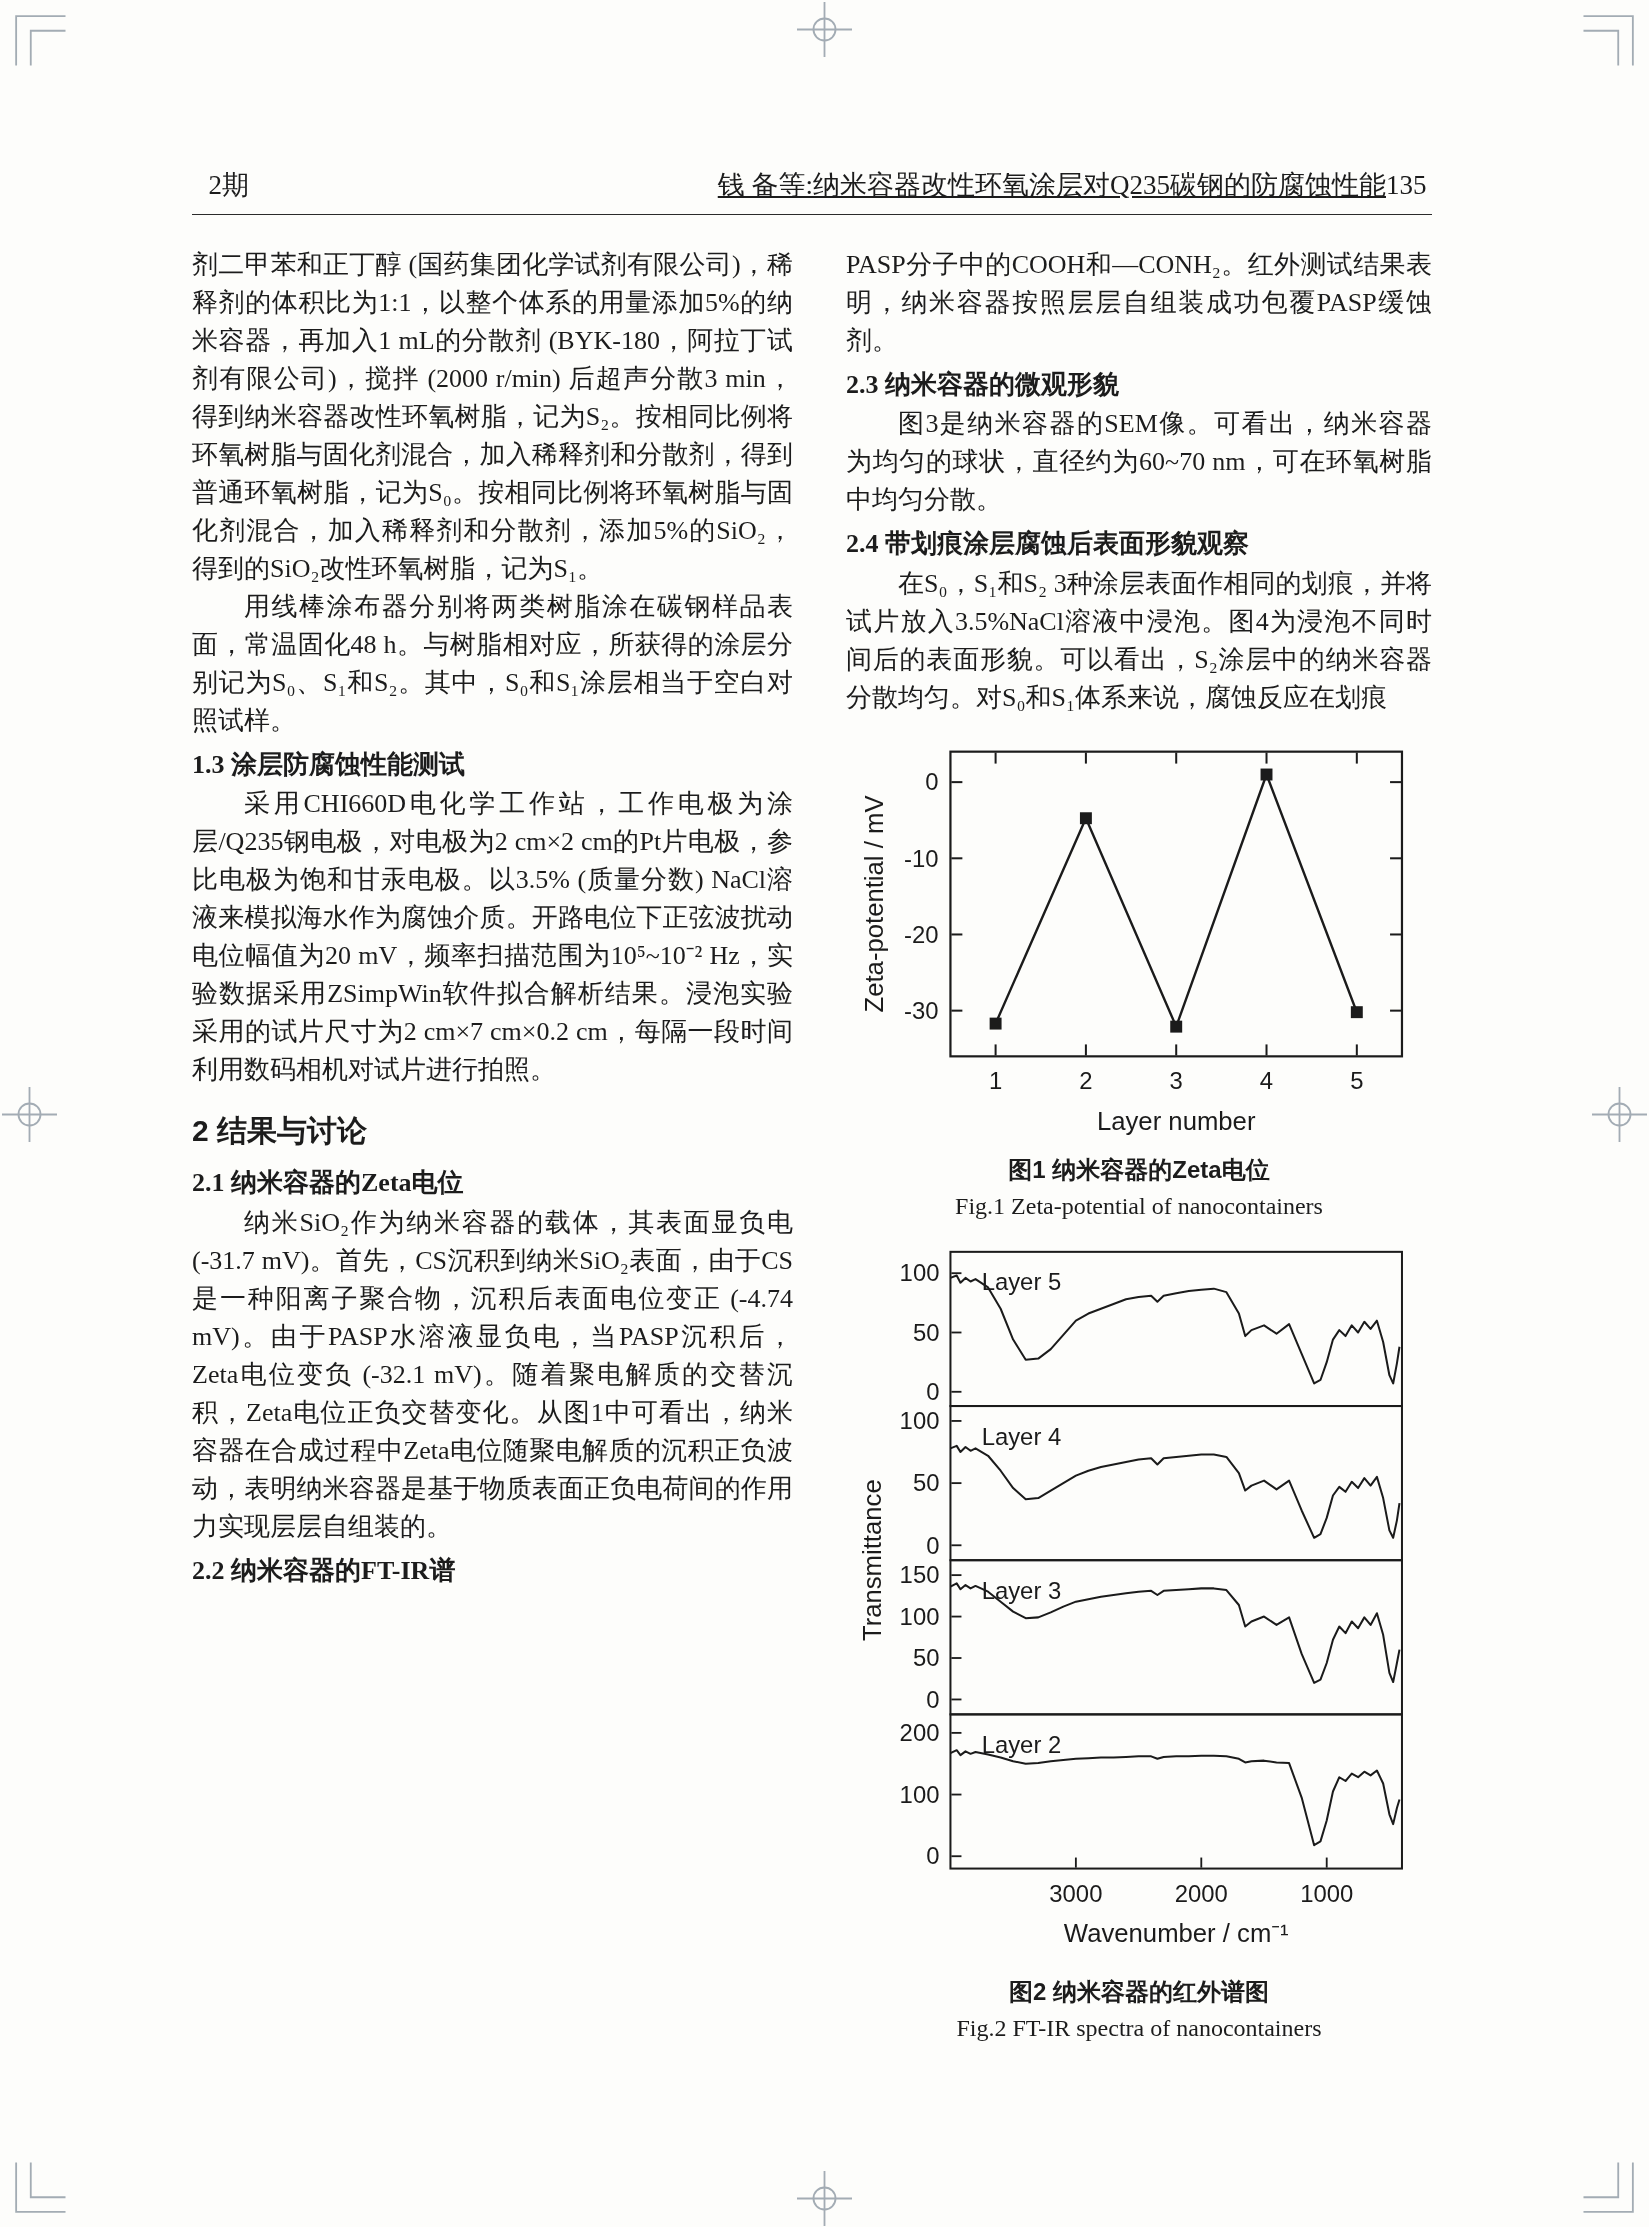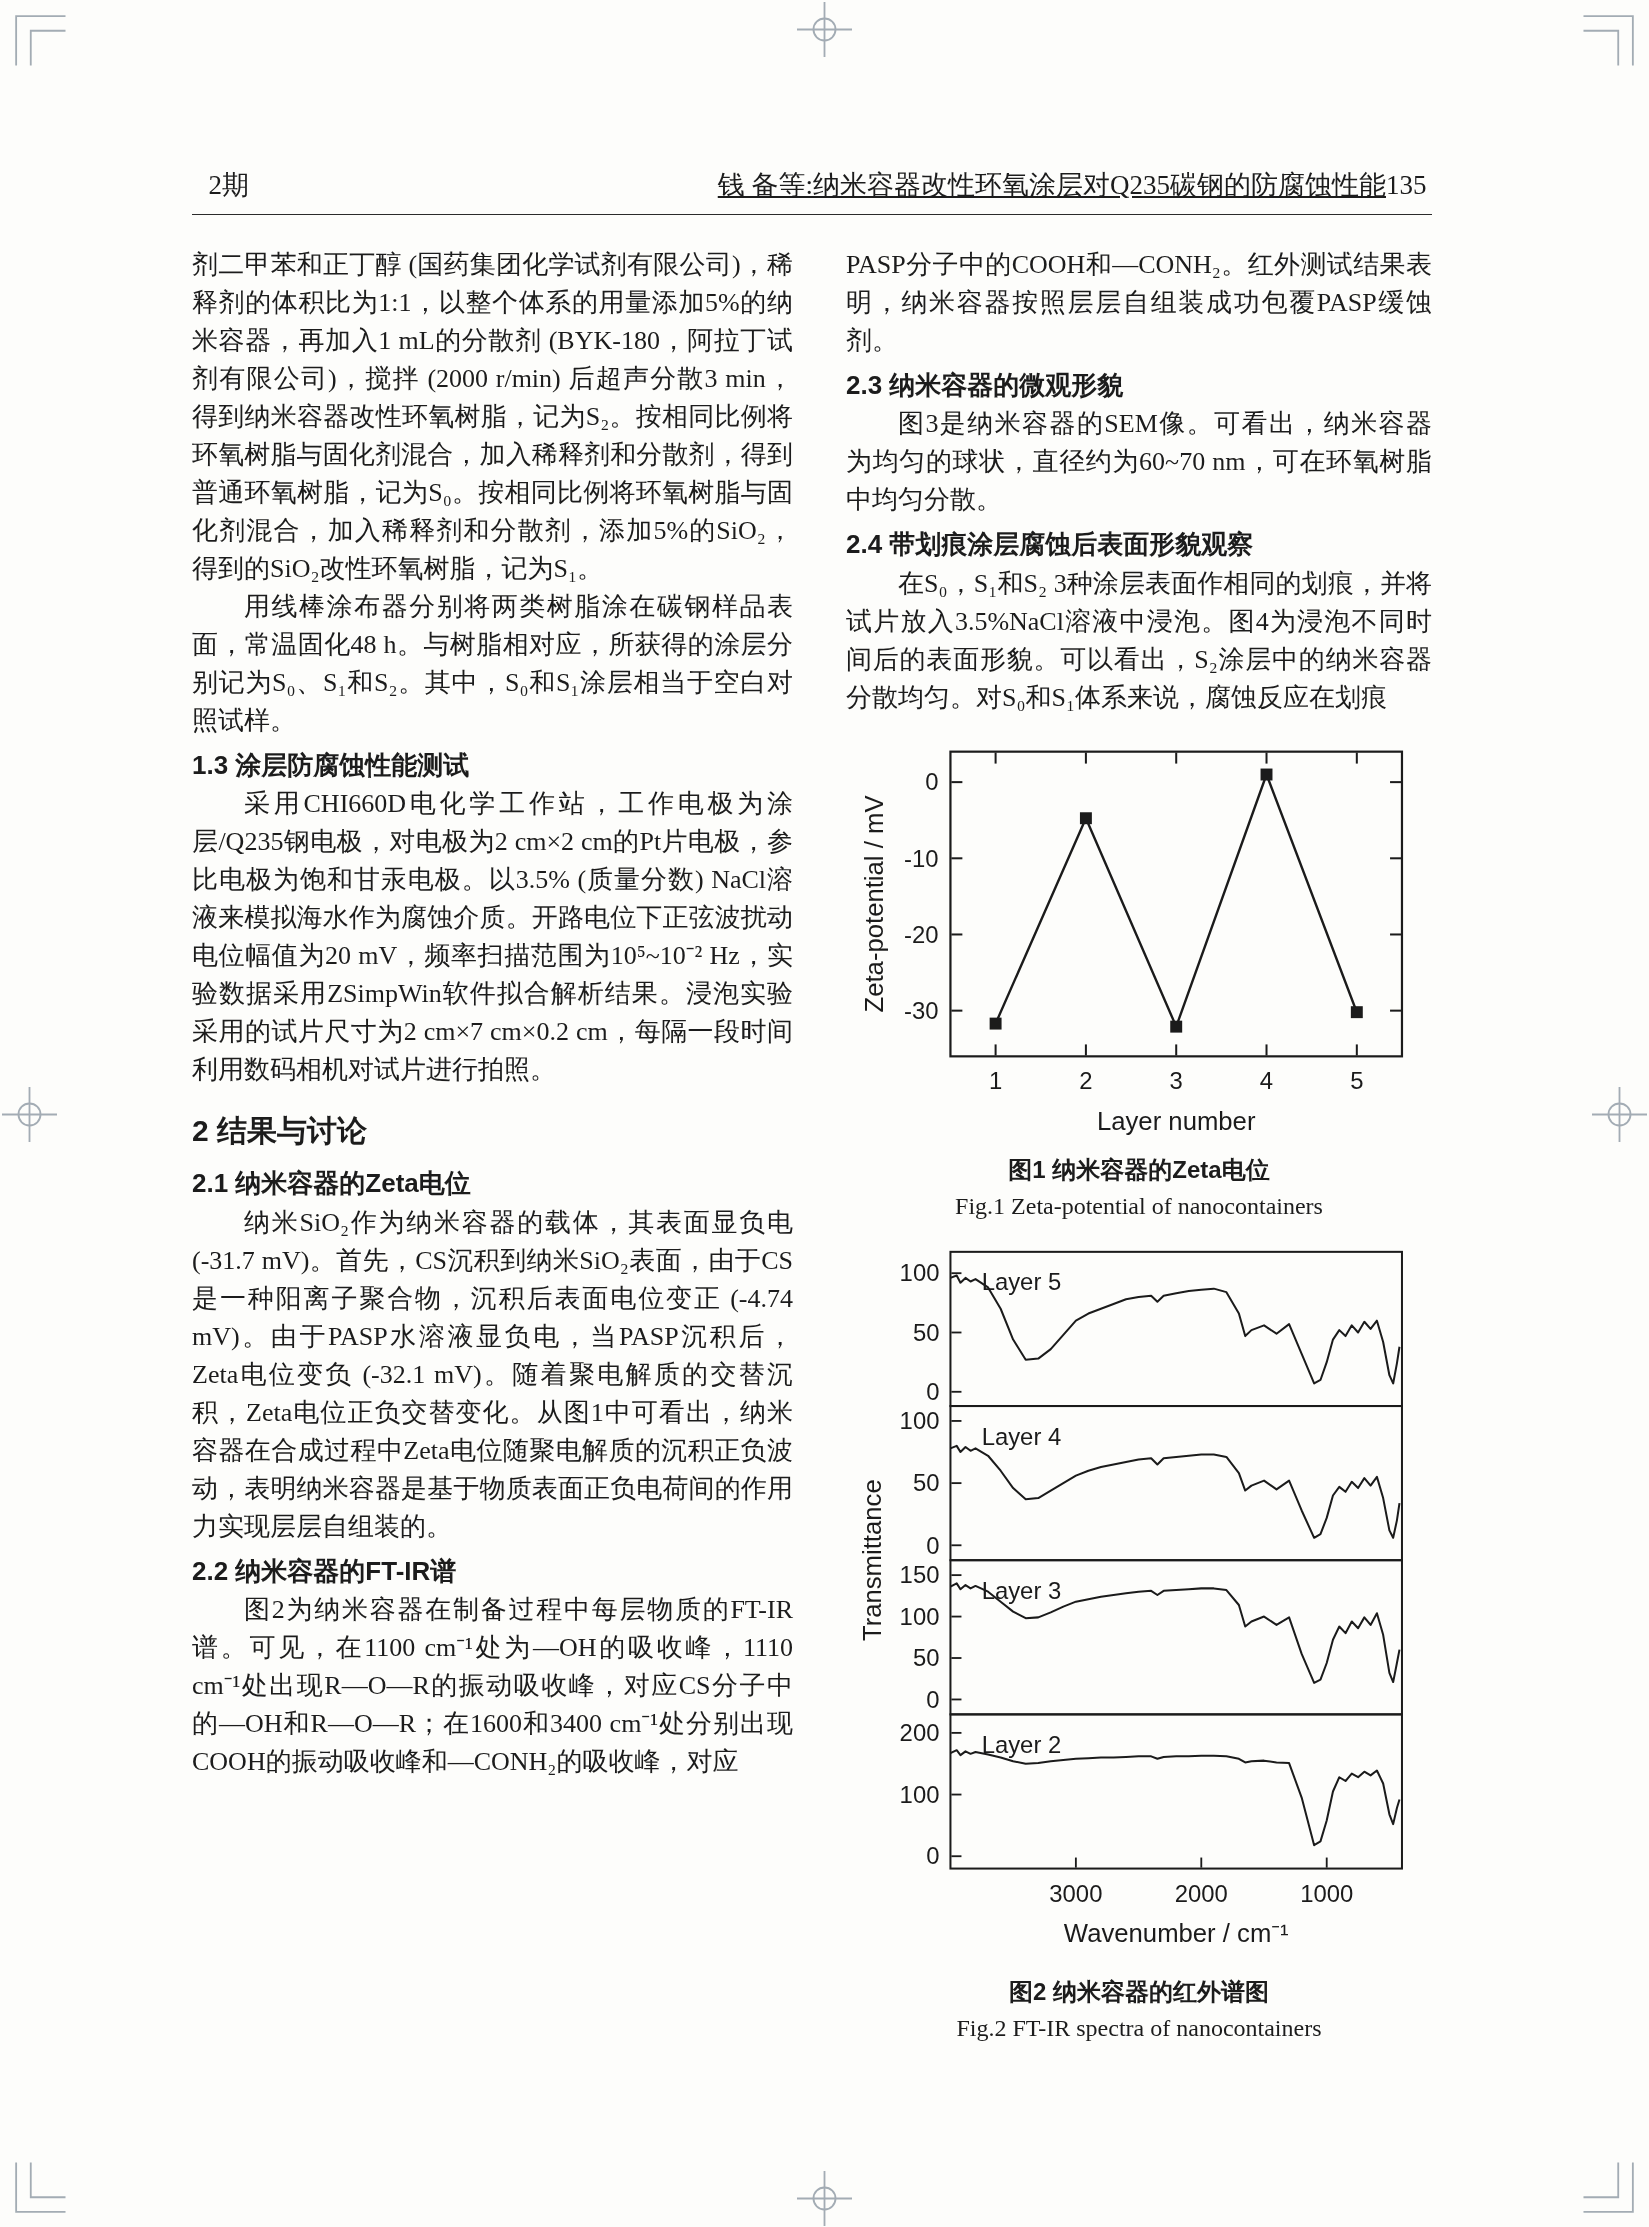--- a/index.html
+++ b/index.html
@@ -32,21 +32,21 @@
   .col-left  { width:601px; }
   .col-right { width:586px; }
 
   p.body {
     font-size:26px; line-height:38px;
     text-align:justify; text-justify:inter-ideograph;
   }
   p.indent { text-indent:2em; }
   h4.sub {
     font-size:26px; line-height:38px; font-weight:bold;
-    font-family:Liberation Sans, sans-serif;
+    font-family:Liberation Serif, serif;
     margin:5.5px 0 1.8px 0;
   }
   h3.section {
     font-size:30px; line-height:40px; font-weight:bold;
     font-family:"Liberation Sans", sans-serif;
     margin:22px 0 13px 0;
   }
 
   .figure { margin-top:16.5px; text-align:center; }
   .figure svg { display:block; margin:0 auto; }
@@ -119,21 +119,20 @@
 
       <div class="col-left">
         <p class="body">剂二甲苯和正丁醇 (国药集团化学试剂有限公司)，稀释剂的体积比为1:1，以整个体系的用量添加5%的纳米容器，再加入1 mL的分散剂 (BYK-180，阿拉丁试剂有限公司)，搅拌 (2000 r/min) 后超声分散3 min，得到纳米容器改性环氧树脂，记为S₂。按相同比例将环氧树脂与固化剂混合，加入稀释剂和分散剂，得到普通环氧树脂，记为S₀。按相同比例将环氧树脂与固化剂混合，加入稀释剂和分散剂，添加5%的SiO₂，得到的SiO₂改性环氧树脂，记为S₁。</p>
         <p class="body indent">用线棒涂布器分别将两类树脂涂在碳钢样品表面，常温固化48 h。与树脂相对应，所获得的涂层分别记为S₀、S₁和S₂。其中，S₀和S₁涂层相当于空白对照试样。</p>
         <h4 class="sub">1.3 涂层防腐蚀性能测试</h4>
         <p class="body indent">采用CHI660D电化学工作站，工作电极为涂层/Q235钢电极，对电极为2 cm×2 cm的Pt片电极，参比电极为饱和甘汞电极。以3.5% (质量分数) NaCl溶液来模拟海水作为腐蚀介质。开路电位下正弦波扰动电位幅值为20 mV，频率扫描范围为10⁵~10⁻² Hz，实验数据采用ZSimpWin软件拟合解析结果。浸泡实验采用的试片尺寸为2 cm×7 cm×0.2 cm，每隔一段时间利用数码相机对试片进行拍照。</p>
         <h3 class="section">2 结果与讨论</h3>
         <h4 class="sub">2.1 纳米容器的Zeta电位</h4>
         <p class="body indent">纳米SiO₂作为纳米容器的载体，其表面显负电 (-31.7 mV)。首先，CS沉积到纳米SiO₂表面，由于CS是一种阳离子聚合物，沉积后表面电位变正 (-4.74 mV)。由于PASP水溶液显负电，当PASP沉积后，Zeta电位变负 (-32.1 mV)。随着聚电解质的交替沉积，Zeta电位正负交替变化。从图1中可看出，纳米容器在合成过程中Zeta电位随聚电解质的沉积正负波动，表明纳米容器是基于物质表面正负电荷间的作用力实现层层自组装的。</p>
         <h4 class="sub">2.2 纳米容器的FT-IR谱</h4>
-        <p class="body indent">图2为纳米容器在制备过程中每层物质的FT-IR谱。可见，在1100 cm⁻¹处为—OH的吸收峰，1110 cm⁻¹处出现R—O—R的振动吸收峰，对应CS分子中的—OH和R—O—R；在1600和3400 cm⁻¹处分别出现COOH的振动吸收峰和—CONH₂的吸收峰，对应</p>
       </div>
 
       <div class="col-right">
         <p class="body">PASP分子中的COOH和—CONH₂。红外测试结果表明，纳米容器按照层层自组装成功包覆PASP缓蚀剂。</p>
         <h4 class="sub">2.3 纳米容器的微观形貌</h4>
         <p class="body indent">图3是纳米容器的SEM像。可看出，纳米容器为均匀的球状，直径约为60~70 nm，可在环氧树脂中均匀分散。</p>
         <h4 class="sub">2.4 带划痕涂层腐蚀后表面形貌观察</h4>
         <p class="body indent">在S₀，S₁和S₂ 3种涂层表面作相同的划痕，并将试片放入3.5%NaCl溶液中浸泡。图4为浸泡不同时间后的表面形貌。可以看出，S₂涂层中的纳米容器分散均匀。对S₀和S₁体系来说，腐蚀反应在划痕</p>
 
         <div class="figure">

